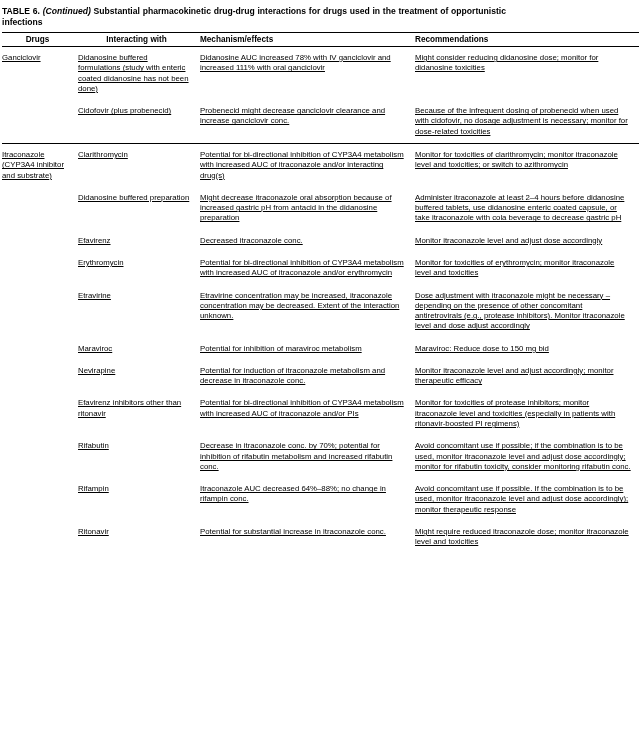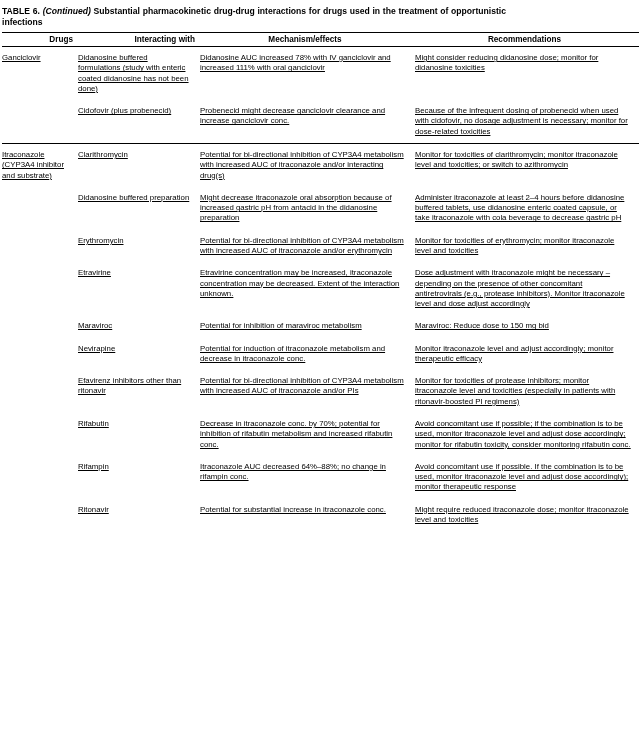--- a/index.html
+++ b/index.html
@@ -38,28 +38,28 @@
     table-layout: fixed;
   }
   table.main col.c1 { width: 76px; }
   table.main col.c2 { width: 122px; }
   table.main col.c3 { width: 215px; }
   table.main col.c4 { width: 224px; }
 
   table.main thead th {
     font-size: 8.2px;
     font-weight: bold;
-    text-align: right;
+    text-align: center;
     padding: 2px 5px 2px 0;
     border-top: 1.4px solid #000;
     border-bottom: 0.9px solid #000;
     vertical-align: bottom;
   }
   table.main thead th.ctr {
-    text-align: center;
+    text-align: left;
   }
   table.main tbody td {
     font-size: 7.8px;
     line-height: 1.32;
     vertical-align: top;
     padding: 6px 8px 6px 0;
     text-decoration: underline;
   }
   table.main tbody td.drug {
     padding-right: 6px;
@@ -114,20 +114,26 @@
           <td>Monitor for toxicities of clarithromycin; monitor itraconazole level and toxicities; or switch to azithromycin</td>
         </tr>
         <tr>
           <td class="drug"></td>
           <td>Didanosine buffered preparation</td>
           <td>Might decrease itraconazole oral absorption because of increased gastric pH from antacid in the didanosine preparation</td>
           <td>Administer itraconazole at least 2–4 hours before didanosine buffered tablets, use didanosine enteric coated capsule, or take itraconazole with cola beverage to decrease gastric pH</td>
         </tr>
         <tr>
           <td class="drug"></td>
+          <td>Efavirenz</td>
+          <td>Decreased itraconazole conc.</td>
+          <td>Monitor itraconazole level and adjust dose accordingly</td>
+        </tr>
+        <tr>
+          <td class="drug"></td>
           <td>Erythromycin</td>
           <td>Potential for bi-directional inhibition of CYP3A4 metabolism with increased AUC of itraconazole and/or erythromycin</td>
           <td>Monitor for toxicities of erythromycin; monitor itraconazole level and toxicities</td>
         </tr>
         <tr>
           <td class="drug"></td>
           <td>Etravirine</td>
           <td>Etravirine concentration may be increased, itraconazole concentration may be decreased. Extent of the interaction unknown.</td>
           <td>Dose adjustment with itraconazole might be necessary – depending on the presence of other concomitant antiretrovirals (e.g., protease inhibitors). Monitor itraconazole level and dose adjust accordingly</td>
         </tr>

